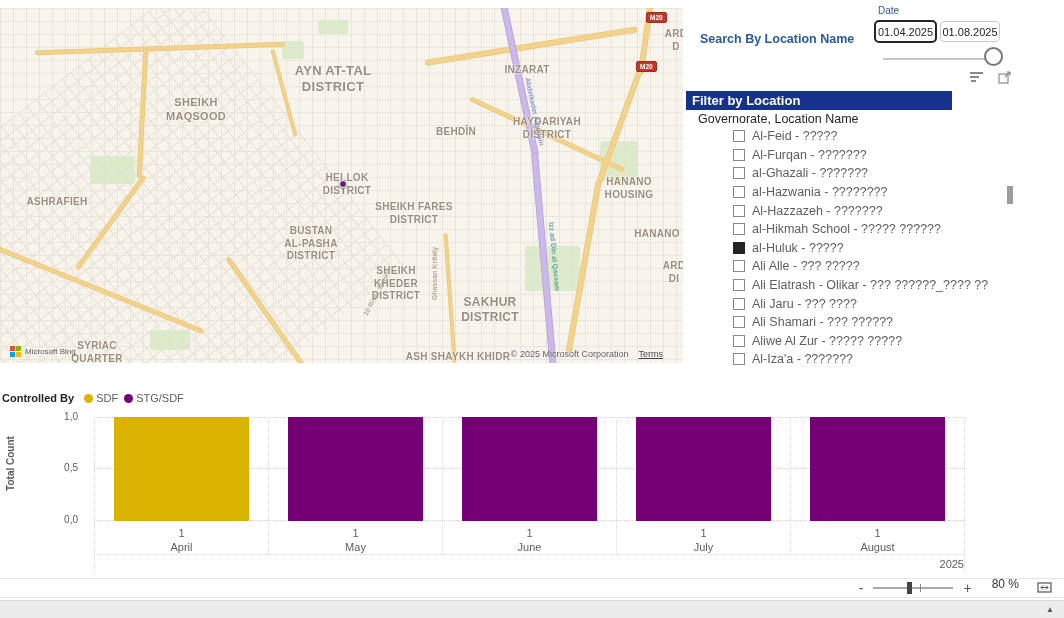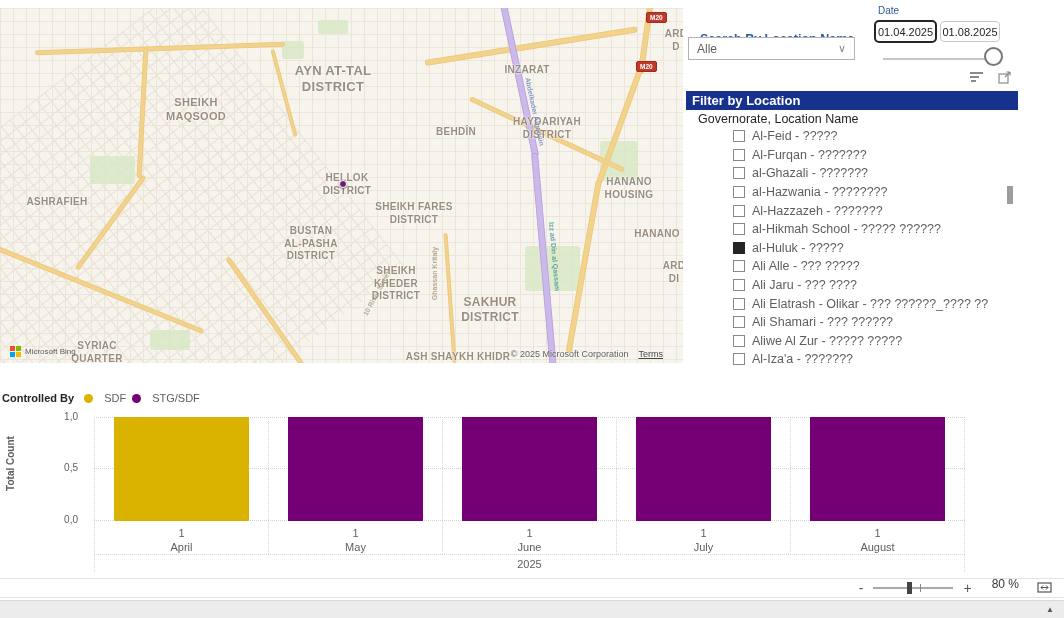--- a/index.html
+++ b/index.html
@@ -55,52 +55,52 @@
     background:#fff; border:2px solid #777; }
   #date-slider-handle::after { content:""; position:absolute; left:4px; top:-2px; width:19px; height:19px;
     border-radius:50%; border:2px solid #9a9a9a; z-index:-1; }
   #filter-lines-icon { position:absolute; left:286px; top:72px; width:14px; height:10px; }
   #filter-lines-icon i { display:block; height:2px; background:#8a8a8a; margin-bottom:2px; }
   #filter-lines-icon i:nth-child(1){width:13px}#filter-lines-icon i:nth-child(2){width:9px}
   #filter-lines-icon i:nth-child(3){width:5px; margin-left:1px;}
   #focus-icon { position:absolute; left:314px; top:70px; }
 
   
-  #filter-header { position:absolute; left:686px; top:91px; width:332px; height:19px; background:#16328c;
+  #filter-header { position:absolute; left:686px; top:91px; width:266px; height:19px; background:#16328c;
     color:#fff; font-size:13px; font-weight:bold; line-height:19px; padding-left:6px; }
   #filter-colhead { position:absolute; left:698px; top:112px; font-size:12.5px; color:#252423; }
   #location-list { position:absolute; left:686px; top:127px; width:318px; height:238px; overflow:hidden; }
   .loc-row { display:flex; align-items:center; height:18.6px; padding-left:47px; cursor:pointer; }
   .loc-cb { width:12px; height:12px; border:1px solid #8a8886; background:#fff; flex:0 0 12px; margin-right:7px; }
   .loc-cb.checked { background:#252423; border-color:#252423; }
   .loc-label { font-size:12.5px; color:#605e5c; white-space:nowrap; }
   #list-scroll-thumb { position:absolute; left:1007px; top:186px; width:6px; height:18px; background:#9d9d9d; }
 
   
   #legend { position:absolute; left:2px; top:392px; display:flex; align-items:center; gap:6px; }
   #legend .title { font-size:11px; font-weight:bold; color:#252423; margin-right:4px; }
-  .leg-item { display:flex; align-items:center; gap:11px; }
+  .leg-item { display:flex; align-items:center; gap:3px; }
   .leg-dot { width:9px; height:9px; border-radius:50%; }
   .leg-name { font-size:11px; color:#605e5c; }
   .ytick { position:absolute; left:50px; width:28px; text-align:right; font-size:10px; color:#605e5c; }
   #ylab { position:absolute; left:-30px; top:458px; width:80px; text-align:center;
     transform:rotate(-90deg); font-size:10px; font-weight:bold; color:#605e5c; }
   #chart-area { position:absolute; left:94px; top:417px; width:871px; }
   #grid { position:absolute; left:0; top:0; width:100%; height:104px; pointer-events:none; }
   .hgrid { position:absolute; left:0; width:100%; border-top:1px dotted #d2d2d2; }
   #chart-slots { display:flex; width:100%; height:137px; }
   .slot { flex:1; position:relative; border-left:1px dotted #d8d8d8; }
   .slot:last-child { border-right:1px dotted #d8d8d8; }
   .slot-bars { position:absolute; left:0; top:0; width:100%; height:104px; }
   .bar { position:absolute; bottom:0; left:11%; width:78%; }
   .slot-labels { position:absolute; left:0; top:104px; width:100%; text-align:center; }
   .slot-count { font-size:11px; color:#605e5c; margin-top:6px; }
   .slot-month { font-size:11px; color:#605e5c; margin-top:2px; }
   #year-row { border-top:1px dotted #d8d8d8; border-left:1px dotted #d8d8d8; border-right:1px dotted #d8d8d8;
-    text-align:center; height:18px; font-size:11px; color:#605e5c; padding-top:3px; }
+    text-align:right; height:18px; font-size:11px; color:#605e5c; padding-top:3px; }
 
   
   #zoom-toolbar { position:absolute; left:0; top:578px; width:1064px; height:20px;
     border-top:1px solid #e3e3e3; border-bottom:1px solid #e3e3e3; background:#fff;
     display:flex; align-items:center; justify-content:flex-end; }
   #zoom-minus,#zoom-plus { font-size:14px; color:#555; line-height:1; cursor:pointer; padding:0 4px; }
   #zoom-track { position:relative; width:80px; height:2px; background:#a9a9a9; margin:0 6px; }
   #zoom-thumb { position:absolute; left:42%; top:-5px; width:5px; height:12px; background:#444; cursor:pointer; }
   #zoom-tick { position:absolute; left:58%; top:-3px; width:1px; height:8px; background:#888; }
   #zoom-level { font-size:12px; color:#333; margin:0 18px 8px 16px; }
@@ -196,24 +196,20 @@
       <span>Microsoft Bing</span>
     </div>
     <div id="map-attrib">
       <span>© 2025 Microsoft Corporation</span>
       <a href="#">Terms</a>
     </div>
   </div>
 
   <div id="tr-panel">
     <div id="search-title">Search By Location Name</div>
-    <div id="search-dd">
-      <span class="val">Alle</span>
-      <span class="chev">∨</span>
-    </div>
     <div id="date-label">Date</div>
     <input id="date-from" class="date-input" value="01.04.2025" style="">
     <input id="date-to" class="date-input" value="01.08.2025" style="">
     <div id="date-slider-track"></div>
     <div id="date-slider-handle"></div>
     <div id="filter-lines-icon">
         <i></i>
         <i></i>
         <i></i>
       </div>
@@ -255,25 +251,25 @@
       <div class="loc-row">
         <div class="loc-cb checked"></div>
         <div class="loc-label">al-Huluk - ?????</div>
       </div>
       <div class="loc-row">
         <div class="loc-cb"></div>
         <div class="loc-label">Ali Alle - ??? ?????</div>
       </div>
       <div class="loc-row">
         <div class="loc-cb"></div>
+        <div class="loc-label">Ali Elatrash - Olikar - ??? ??????_???? ??</div>
+      </div>
+      <div class="loc-row">
+        <div class="loc-cb"></div>
         <div class="loc-label">Ali Jaru - ??? ????</div>
-      </div>
-      <div class="loc-row">
-        <div class="loc-cb"></div>
-        <div class="loc-label">Ali Elatrash - Olikar - ??? ??????_???? ??</div>
       </div>
       <div class="loc-row">
         <div class="loc-cb"></div>
         <div class="loc-label">Ali Shamari - ??? ??????</div>
       </div>
       <div class="loc-row">
         <div class="loc-cb"></div>
         <div class="loc-label">Aliwe Al Zur - ????? ?????</div>
       </div>
       <div class="loc-row">

